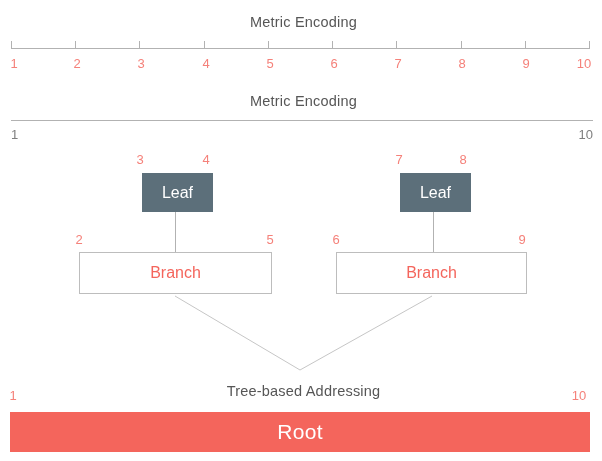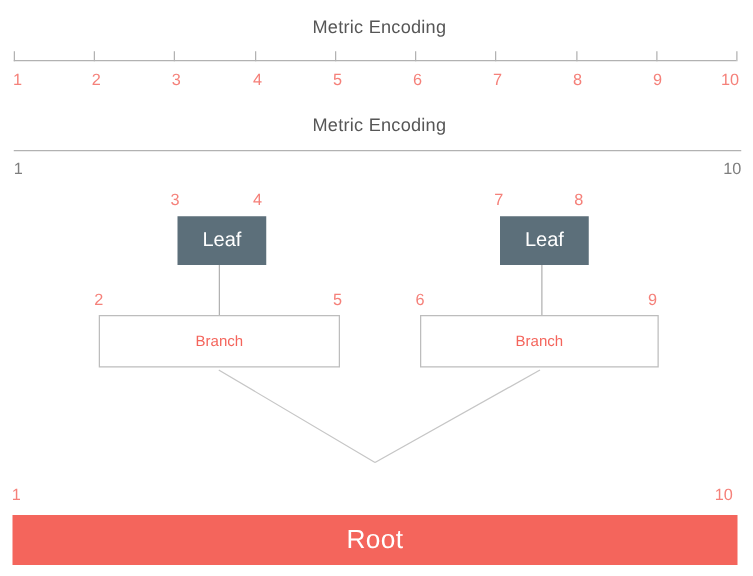--- a/index.html
+++ b/index.html
@@ -27,21 +27,21 @@
     font-size:13px; color:var(--accent-salmon-light);
   }
   
   .leaf-box {
     position:absolute; top:173px; width:71px; height:39px;
     background:var(--leaf-slate); color:#ffffff; font-size:16px;
     display:flex; align-items:center; justify-content:center;
   }
   .branch-box {
     position:absolute; top:252px; height:40px; background:#ffffff;
-    border:1px solid var(--box-border-gray); color:var(--accent-salmon); font-size:12px;
+    border:1px solid var(--box-border-gray); color:var(--accent-salmon); font-size:16px;
     display:flex; align-items:center; justify-content:center; box-sizing:content-box;
   }
   .v-conn { position:absolute; top:212px; width:1px; height:40px; background:var(--line-gray); }
   .diag-svg { position:absolute; left:0; top:0; width:602px; height:461px; pointer-events:none; }
   .diag-svg line { stroke:var(--diag-gray); stroke-width:1; }
   
   .root-bar {
     position:absolute; left:10px; top:412px; width:580px; height:40px;
     background:var(--accent-salmon); color:#ffffff; font-size:21px;
     display:flex; align-items:center; justify-content:center; letter-spacing:0.3px;
@@ -97,18 +97,19 @@
   <span class="range-num" style="left:522px;top:232px">9</span>
 
   <div class="branch-box" style="left:79px;width:191px">Branch</div>
   <div class="branch-box" style="left:336px;width:189px">Branch</div>
 
   <svg class="diag-svg">
     <line x1="175" y1="296" x2="300" y2="370"></line>
     <line x1="432" y1="296" x2="300" y2="370"></line>
   </svg>
 
+  <div class="title" style="top:383px">Tree-based Addressing</div>
   <span class="range-num" style="left:13px;top:388px">1</span>
   <span class="range-num" style="left:579px;top:388px">10</span>
 
   <div class="root-bar">Root</div>
 
 </div>
 
 </body></html>

